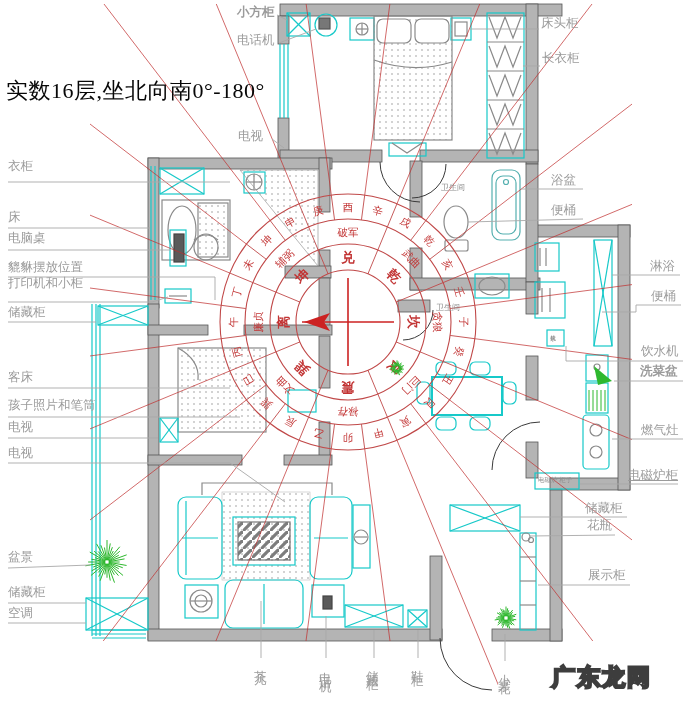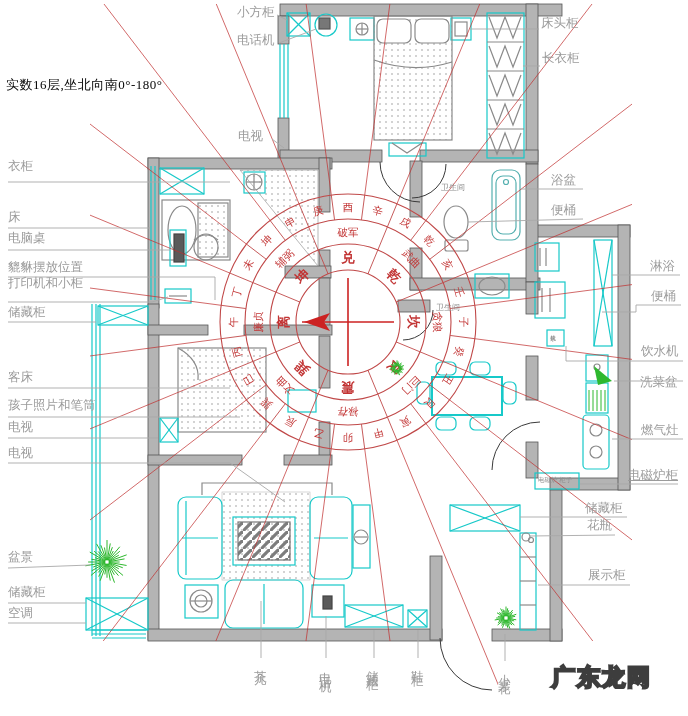--- a/index.html
+++ b/index.html
@@ -4,21 +4,21 @@
 <style>
   html,body{margin:0;padding:0}
   body{width:688px;height:716px;position:relative;background:#fff;overflow:hidden;
        font-family:"Liberation Sans",sans-serif}
   #plan{position:absolute;left:0;top:0}
   .callout{position:absolute;color:#9b9b9b;font-size:12.5px;line-height:1.05;white-space:nowrap}
   .callout.v{writing-mode:vertical-rl;text-orientation:upright;letter-spacing:4px;white-space:normal}
   .roomlabel{position:absolute;color:#8d8d8d;line-height:1;white-space:nowrap}
   .roomlabel.v{writing-mode:vertical-rl;text-orientation:upright}
   #title{position:absolute;left:6px;top:76px;font-family:"Liberation Serif",serif;
-         font-size:13px;color:#070707;letter-spacing:.5px}
+         font-size:22px;color:#070707;letter-spacing:.5px}
   #watermark{position:absolute;left:552px;top:662px;font-size:23px;font-weight:bold;color:#fff;
          -webkit-text-stroke:2.4px #3d3d3d;letter-spacing:2px;font-family:"DejaVu Sans",sans-serif}
 </style>
 </head>
 <body>
 
 <svg id="plan" width="688" height="716" viewBox="0 0 688 716">
   <defs>
     <pattern id="dots" width="6" height="6" patternUnits="userSpaceOnUse">
       <circle cx="2" cy="2" r="0.8" fill="#9a9a9a"></circle>
@@ -582,21 +582,21 @@
       <polyline points="261,658 261,601"></polyline>
       <polyline points="326,658 326,616"></polyline>
       <polyline points="374,658 374,630"></polyline>
       <polyline points="418,658 418,630"></polyline>
       <polyline points="505,661 505,634"></polyline>
     </g>
 </svg>
 
 <div id="title">实数16层,坐北向南0°-180°</div>
 <div id="labels-overlay">
-    <span class="callout" style="left: 237px; top: 6px;">小方柜</span>
+    <span class="callout" style="left: 237px; top: 6px; font-weight: bold;">小方柜</span>
     <span class="callout" style="left: 237px; top: 34px;">电话机</span>
     <span class="callout" style="left: 238px; top: 130px;">电视</span>
     <span class="callout" style="left: 541px; top: 17px;">床头柜</span>
     <span class="callout" style="left: 542px; top: 52px;">长衣柜</span>
     <span class="callout" style="left: 8px; top: 160px;">衣柜</span>
     <span class="callout" style="left: 8px; top: 211px;">床</span>
     <span class="callout" style="left: 8px; top: 232px;">电脑桌</span>
     <span class="callout" style="left: 8px; top: 261px;">貔貅摆放位置</span>
     <span class="callout" style="left: 8px; top: 277px;">打印机和小柜</span>
     <span class="callout" style="left: 8px; top: 306px;">储藏柜</span>
@@ -605,21 +605,21 @@
     <span class="callout" style="left: 8px; top: 421px;">电视</span>
     <span class="callout" style="left: 8px; top: 447px;">电视</span>
     <span class="callout" style="left: 8px; top: 551px;">盆景</span>
     <span class="callout" style="left: 8px; top: 586px;">储藏柜</span>
     <span class="callout" style="left: 8px; top: 607px;">空调</span>
     <span class="callout" style="left: 551px; top: 174px;">浴盆</span>
     <span class="callout" style="left: 551px; top: 204px;">便桶</span>
     <span class="callout" style="left: 650px; top: 260px;">淋浴</span>
     <span class="callout" style="left: 651px; top: 290px;">便桶</span>
     <span class="callout" style="left: 641px; top: 345px;">饮水机</span>
-    <span class="callout" style="left: 640px; top: 376px;">洗菜盆</span>
+    <span class="callout" style="left: 640px; top: 365px; font-weight: bold;">洗菜盆</span>
     <span class="callout" style="left: 641px; top: 424px;">燃气灶</span>
     <span class="callout" style="left: 628px; top: 469px; text-decoration: underline;">电磁炉柜</span>
     <span class="callout" style="left: 585px; top: 502px;">储藏柜</span>
     <span class="callout" style="left: 587px; top: 519px;">花瓶</span>
     <span class="callout" style="left: 588px; top: 569px;">展示柜</span>
     <span class="callout v" style="left: 253px; top: 660px;">茶几</span>
     <span class="callout v" style="left: 318px; top: 662px;">电话机</span>
     <span class="callout v" style="left: 365px; top: 660px;">储藏柜</span>
     <span class="callout v" style="left: 410px; top: 660px;">鞋柜</span>
     <span class="callout v" style="left: 497px; top: 664px;">小桌花</span>

